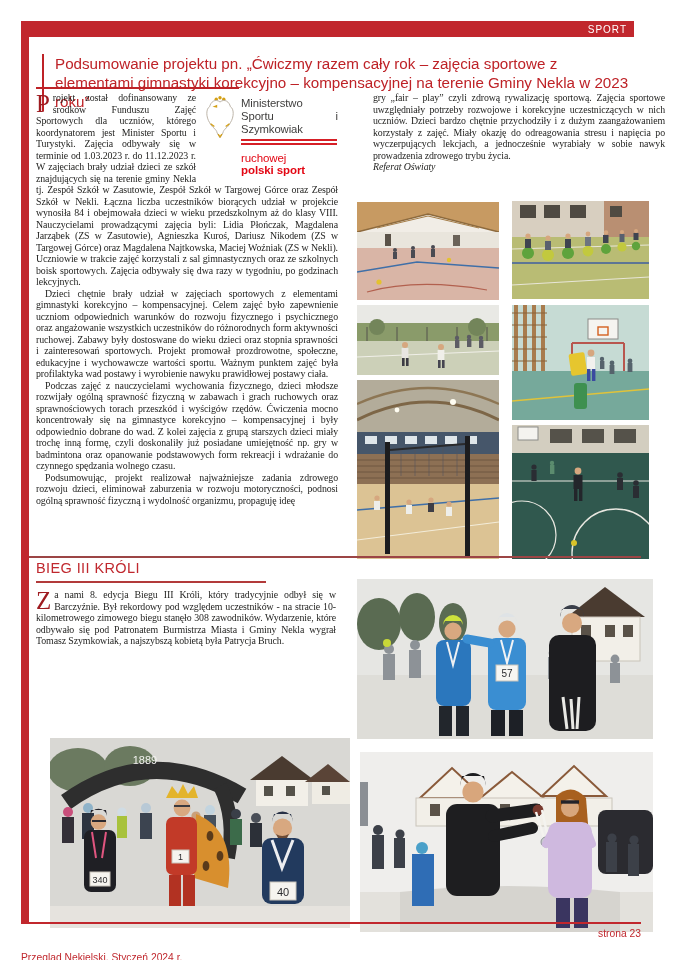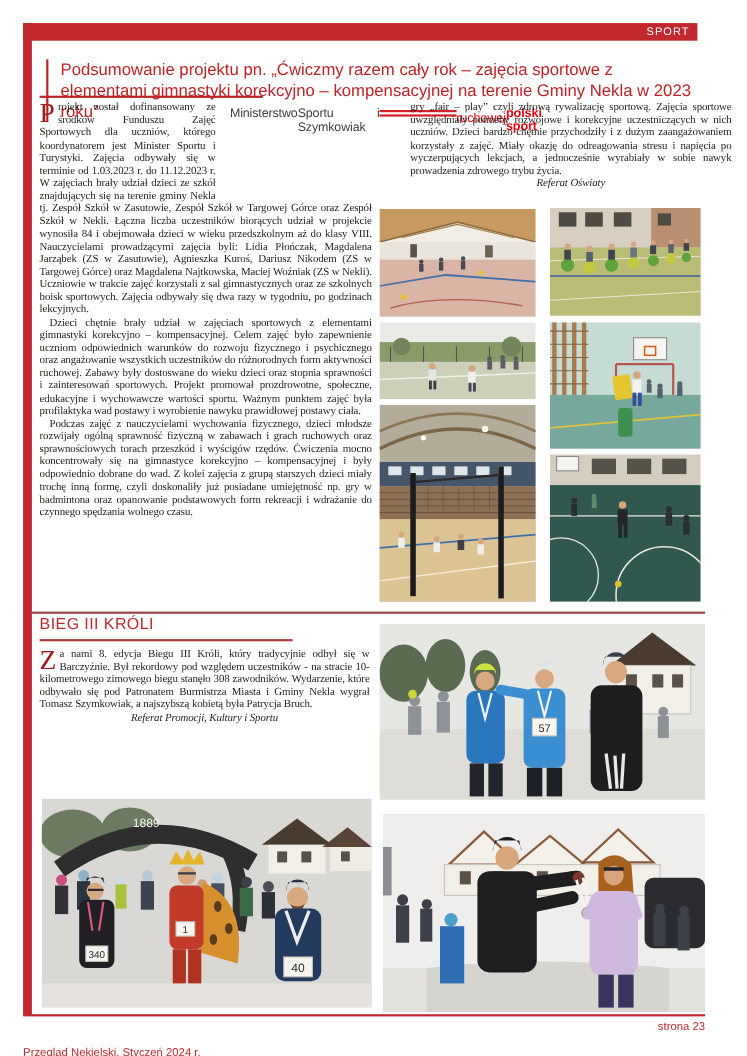--- a/index.html
+++ b/index.html
@@ -19,39 +19,39 @@
             font-family:"Liberation Sans",sans-serif;font-size:15.2px;line-height:19px;
             color:#be2227;font-weight:400;}
   .a1-title-rule{left:36px;top:87px;width:203px;height:2px;background:#be2227;}
 
   
   .bodycol{font-size:9.9px;line-height:11.5px;letter-spacing:-0.1px;color:#1e1e1c;
            text-align:justify;}
   .bodycol p{margin:0;}
   .bodycol p.ind{text-indent:9px;}
   .dropcap{float:left;font-size:25px;line-height:21px;margin:1px 3px 0 0;color:#9e1b20;}
-  .byline{text-align:center;font-style:italic;margin-top:2px;}
+  .byline{text-align:left;font-style:italic;margin-top:2px;}
 
   .col-left{left:36px;top:92px;width:302px;}
   .col-right{left:345px;top:92px;width:292px;margin-left:28px;}
 
   
   .logo-box{float:right;width:134px;height:80px;margin:2px 0 3px 8px;display:flex;gap:5px;}
-  .logo-right{display:flex;flex-direction:row;padding-top:3px;}
+  .logo-right{display:flex;flex-direction:column;padding-top:3px;}
   .ministry-line{font-family:"Liberation Sans",sans-serif;font-size:11.3px;line-height:13px;
                  color:#3f3e3d;}
   .dbl-rule{width:96px;margin-top:3px;}
   .dbl-rule div{height:2px;background:#d61f26;margin-bottom:2px;}
   .slogan1{font-family:"Liberation Sans",sans-serif;font-size:11.5px;line-height:12px;
            color:#e30613;margin-top:5px;}
   .slogan2{font-family:"Liberation Sans",sans-serif;font-size:11.5px;line-height:12px;
            color:#e30613;font-weight:700;}
 
   
-  figure{margin:0;padding:0;}
+  figure{margin:12px;padding:0;}
   figure svg{display:block;}
 
   
   .divider{left:29px;top:556px;width:612px;height:2px;background:#9c4545;}
   .a2-headline{left:36px;top:560px;font-family:"Liberation Sans",sans-serif;font-size:14.5px;
                color:#c0282e;letter-spacing:0.4px;}
   .a2-rule{left:36px;top:581px;width:230px;height:1.8px;background:#b23a3a;}
   .a2-text{left:36px;top:589px;width:300px;}
 
   
@@ -89,20 +89,21 @@
           <div></div>
           <div></div>
         </div>
       <div class="slogan1">ruchowej</div>
       <div class="slogan2">polski sport</div>
     </div>
   </div>
   <p><span class="dropcap">P</span><span>rojekt został dofinansowany ze środków Funduszu Zajęć Sportowych dla uczniów, którego koordynatorem jest Minister Sportu i Turystyki. Zajęcia odbywały się w terminie od 1.03.2023 r. do 11.12.2023 r. W zajęciach brały udział dzieci ze szkół znajdujących się na terenie gminy Nekla tj. Zespół Szkół w Zasutowie, Zespół Szkół w Targowej Górce oraz Zespół Szkół w Nekli. Łączna liczba uczestników biorących udział w projekcie wynosiła 84 i obejmowała dzieci w wieku przedszkolnym aż do klasy VIII. Nauczycielami prowadzącymi zajęcia byli: Lidia Płończak, Magdalena Jarząbek (ZS w Zasutowie), Agnieszka Kuroś, Dariusz Nikodem (ZS w Targowej Górce) oraz Magdalena Najtkowska, Maciej Woźniak (ZS w Nekli). Uczniowie w trakcie zajęć korzystali z sal gimnastycznych oraz ze szkolnych boisk sportowych. Zajęcia odbywały się dwa razy w tygodniu, po godzinach lekcyjnych.</span></p>
   <p class="ind">Dzieci chętnie brały udział w zajęciach sportowych z elementami gimnastyki korekcyjno – kompensacyjnej. Celem zajęć było zapewnienie uczniom odpowiednich warunków do rozwoju fizycznego i psychicznego oraz angażowanie wszystkich uczestników do różnorodnych form aktywności ruchowej. Zabawy były dostoswane do wieku dzieci oraz stopnia sprawności i zainteresowań sportowych. Projekt promował prozdrowotne, społeczne, edukacyjne i wychowawcze wartości sportu. Ważnym punktem zajęć była profilaktyka wad postawy i wyrobienie nawyku prawidłowej postawy ciała.</p>
   <p class="ind">Podczas zajęć z nauczycielami wychowania fizycznego, dzieci młodsze rozwijały ogólną sprawność fizyczną w zabawach i grach ruchowych oraz sprawnościowych torach przeszkód i wyścigów rzędów. Ćwiczenia mocno koncentrowały się na gimnastyce korekcyjno – kompensacyjnej i były odpowiednio dobrane do wad. Z kolei zajęcia z grupą starszych dzieci miały trochę inną formę, czyli doskonaliły już posiadane umiejętność np. gry w badmintona oraz opanowanie podstawowych form rekreacji i wdrażanie do czynnego spędzania wolnego czasu.</p>
+  <p class="ind">Podsumowując, projekt realizował najważniejsze zadania zdrowego rozwoju dzieci, eliminował zaburzenia w rozwoju motoryczności, podnosi ogólną sprawność fizyczną i wydolność organizmu, propaguję ideę</p>
 </div>
 
 <div class="abs col-right bodycol">
   <p>gry „fair – play” czyli zdrową rywalizację sportową. Zajęcia sportowe uwzględniały potrzeby rozwojowe i korekcyjne uczestniczących w nich uczniów. Dzieci bardzo chętnie przychodziły i z dużym zaangażowaniem korzystały z zajęć. Miały okazję do odreagowania stresu i napięcia po wyczerpujących lekcjach, a jednocześnie wyrabiały w sobie nawyk prowadzenia zdrowego trybu życia.</p>
   <p class="byline">Referat Oświaty</p>
 </div>
 
 <figure class="abs" style="left:345px;top:190px;">
   <svg width="142" height="98" viewBox="0 0 142 98">
     <rect width="142" height="98" fill="#f1ede6"></rect>
@@ -327,21 +328,20 @@
     <circle cx="62" cy="118" r="3" fill="#d8c32a"></circle>
   </svg>
 </figure>
 
 <div class="abs divider"></div>
 <h2 class="abs a2-headline" style="margin:0;font-weight:400;">BIEG III KRÓLI</h2>
 <div class="abs a2-rule"></div>
 
 <div class="abs a2-text bodycol">
   <p><span class="dropcap">Z</span><span>a nami 8. edycja Biegu III Króli, który tradycyjnie odbył się w Barczyźnie. Był rekordowy pod względem uczestników - na stracie 10-kilometrowego zimowego biegu stanęło 308 zawodników. Wydarzenie, które odbywało się pod Patronatem Burmistrza Miasta i Gminy Nekla wygrał Tomasz Szymkowiak, a najszybszą kobietą była Patrycja Bruch.</span></p>
-  <p class="byline">Referat Promocji, Kultury i Sportu</p>
 </div>
 
 <figure class="abs" style="left:345px;top:567px;">
   <svg width="296" height="160" viewBox="0 0 296 160">
     <rect width="296" height="160" fill="#e6e6e3"></rect>
     <g fill="#5a6b52">
         <ellipse cx="22" cy="45" rx="22" ry="26"></ellipse>
         <ellipse cx="60" cy="38" rx="18" ry="24"></ellipse>
         <ellipse cx="96" cy="44" rx="14" ry="20"></ellipse>
       </g>

